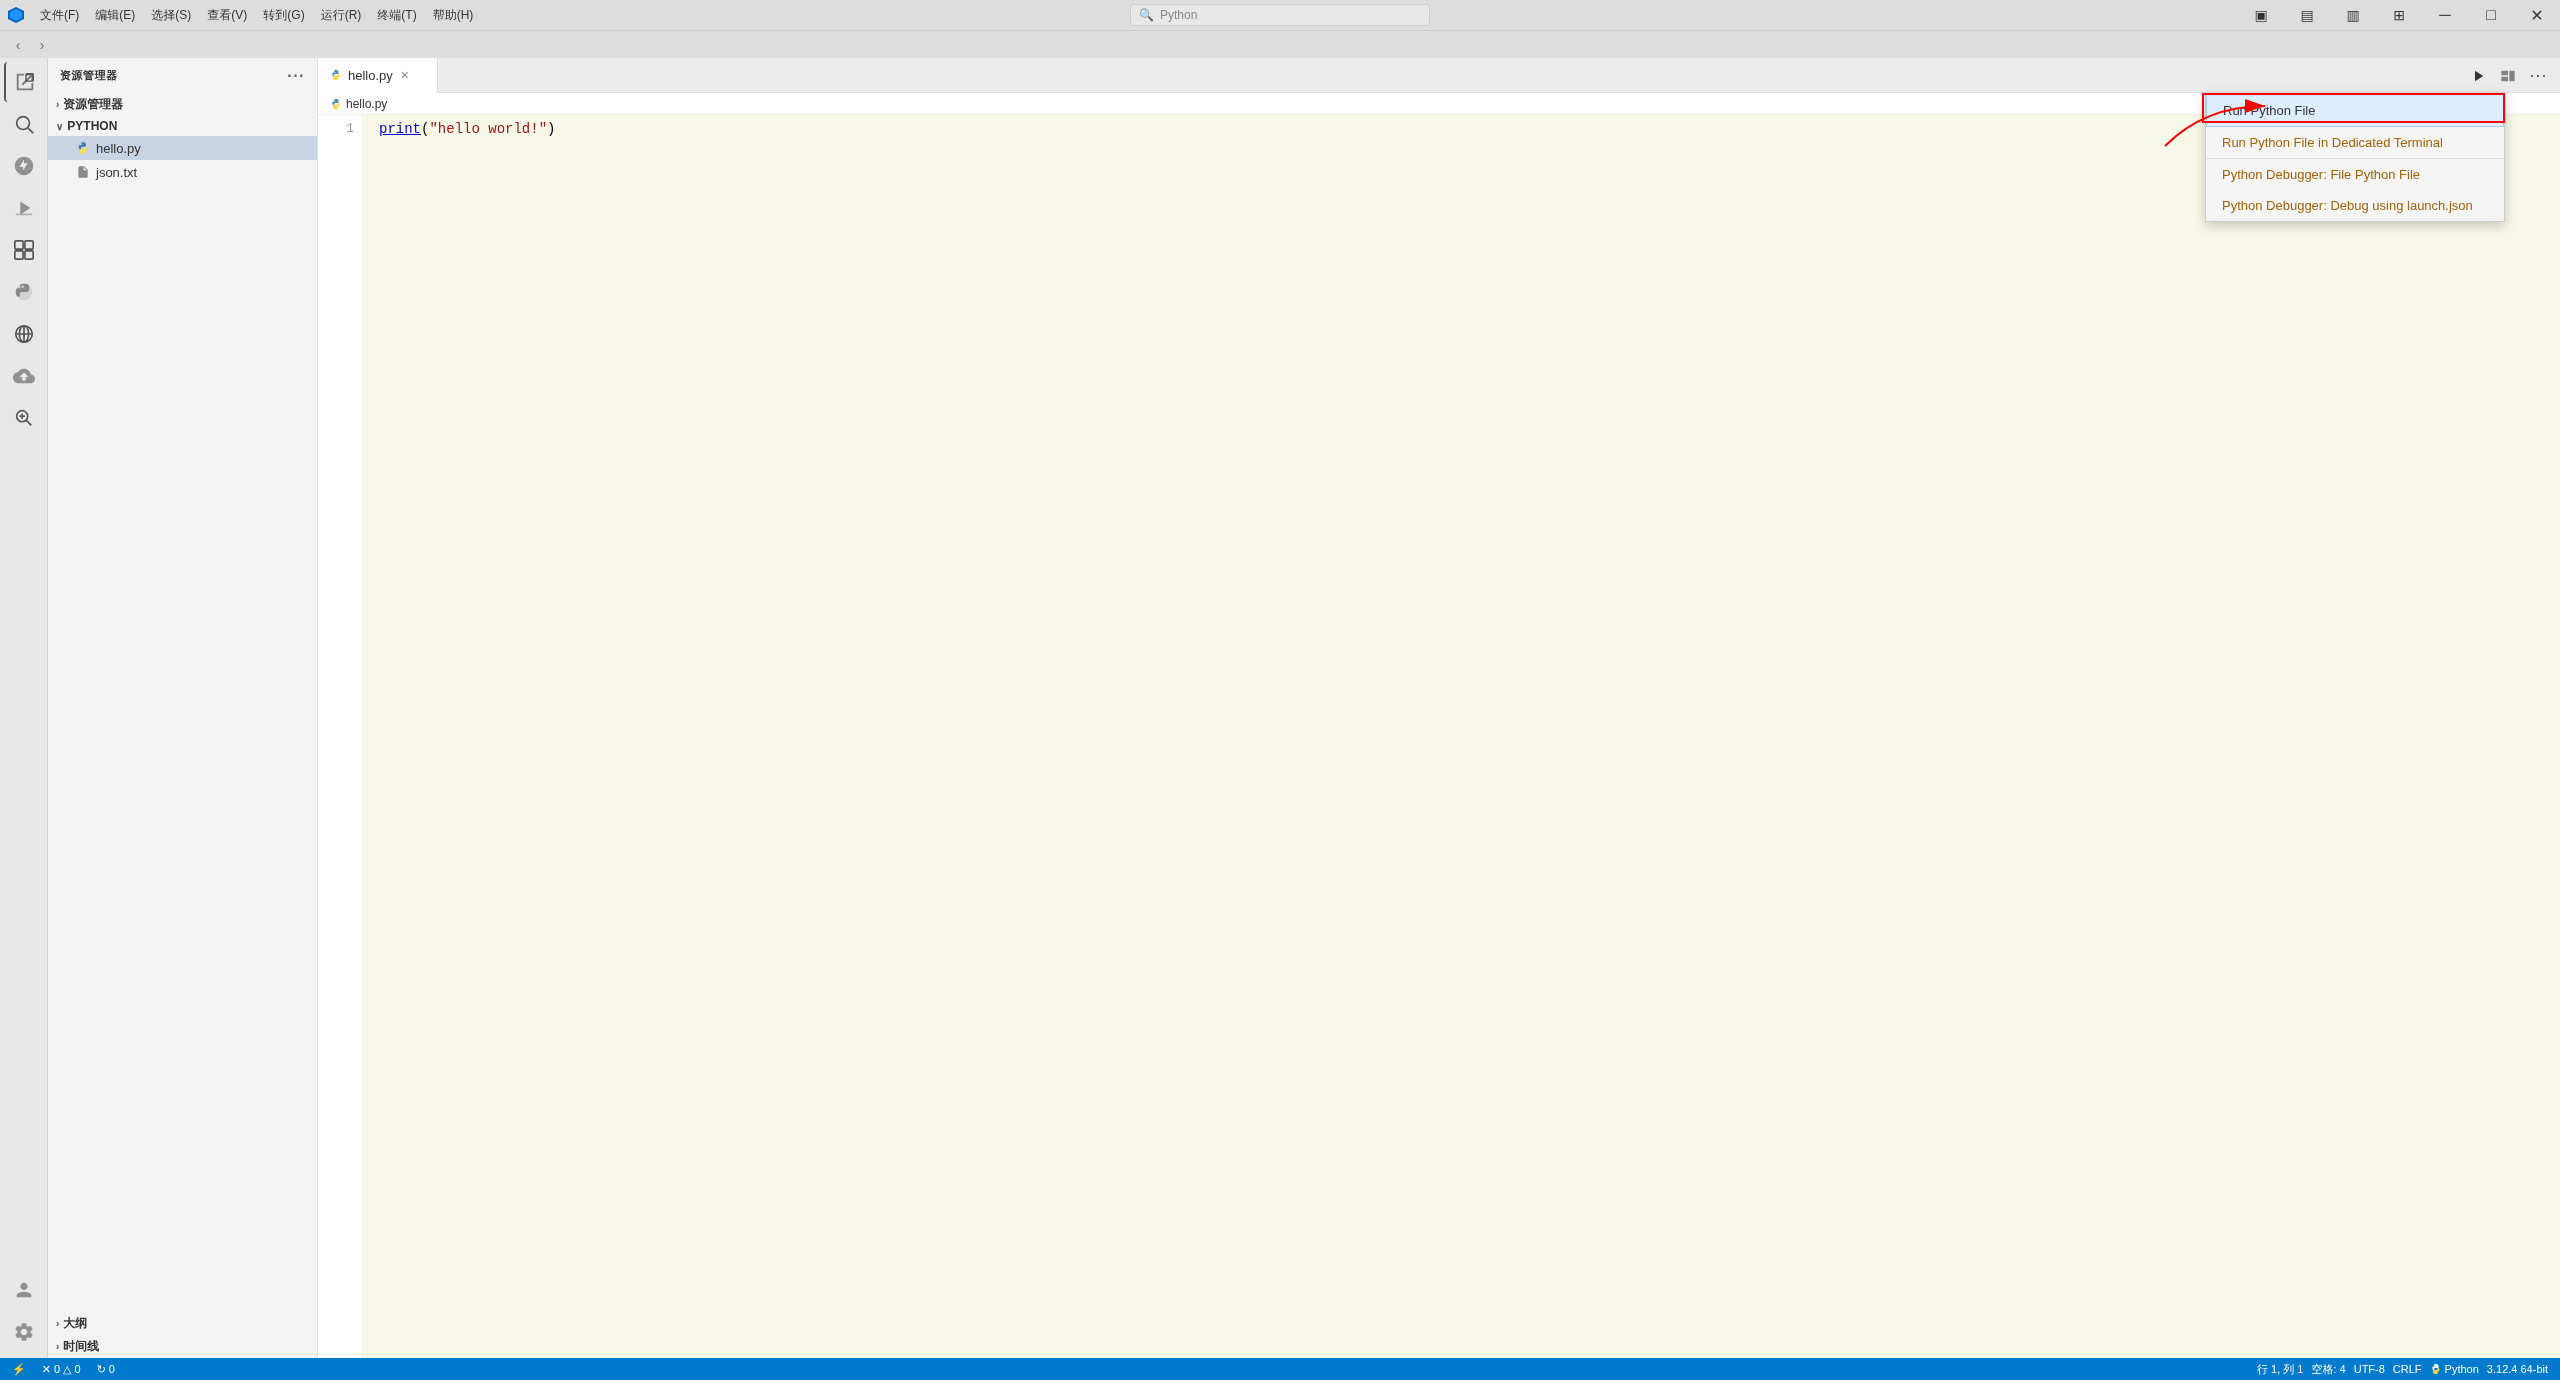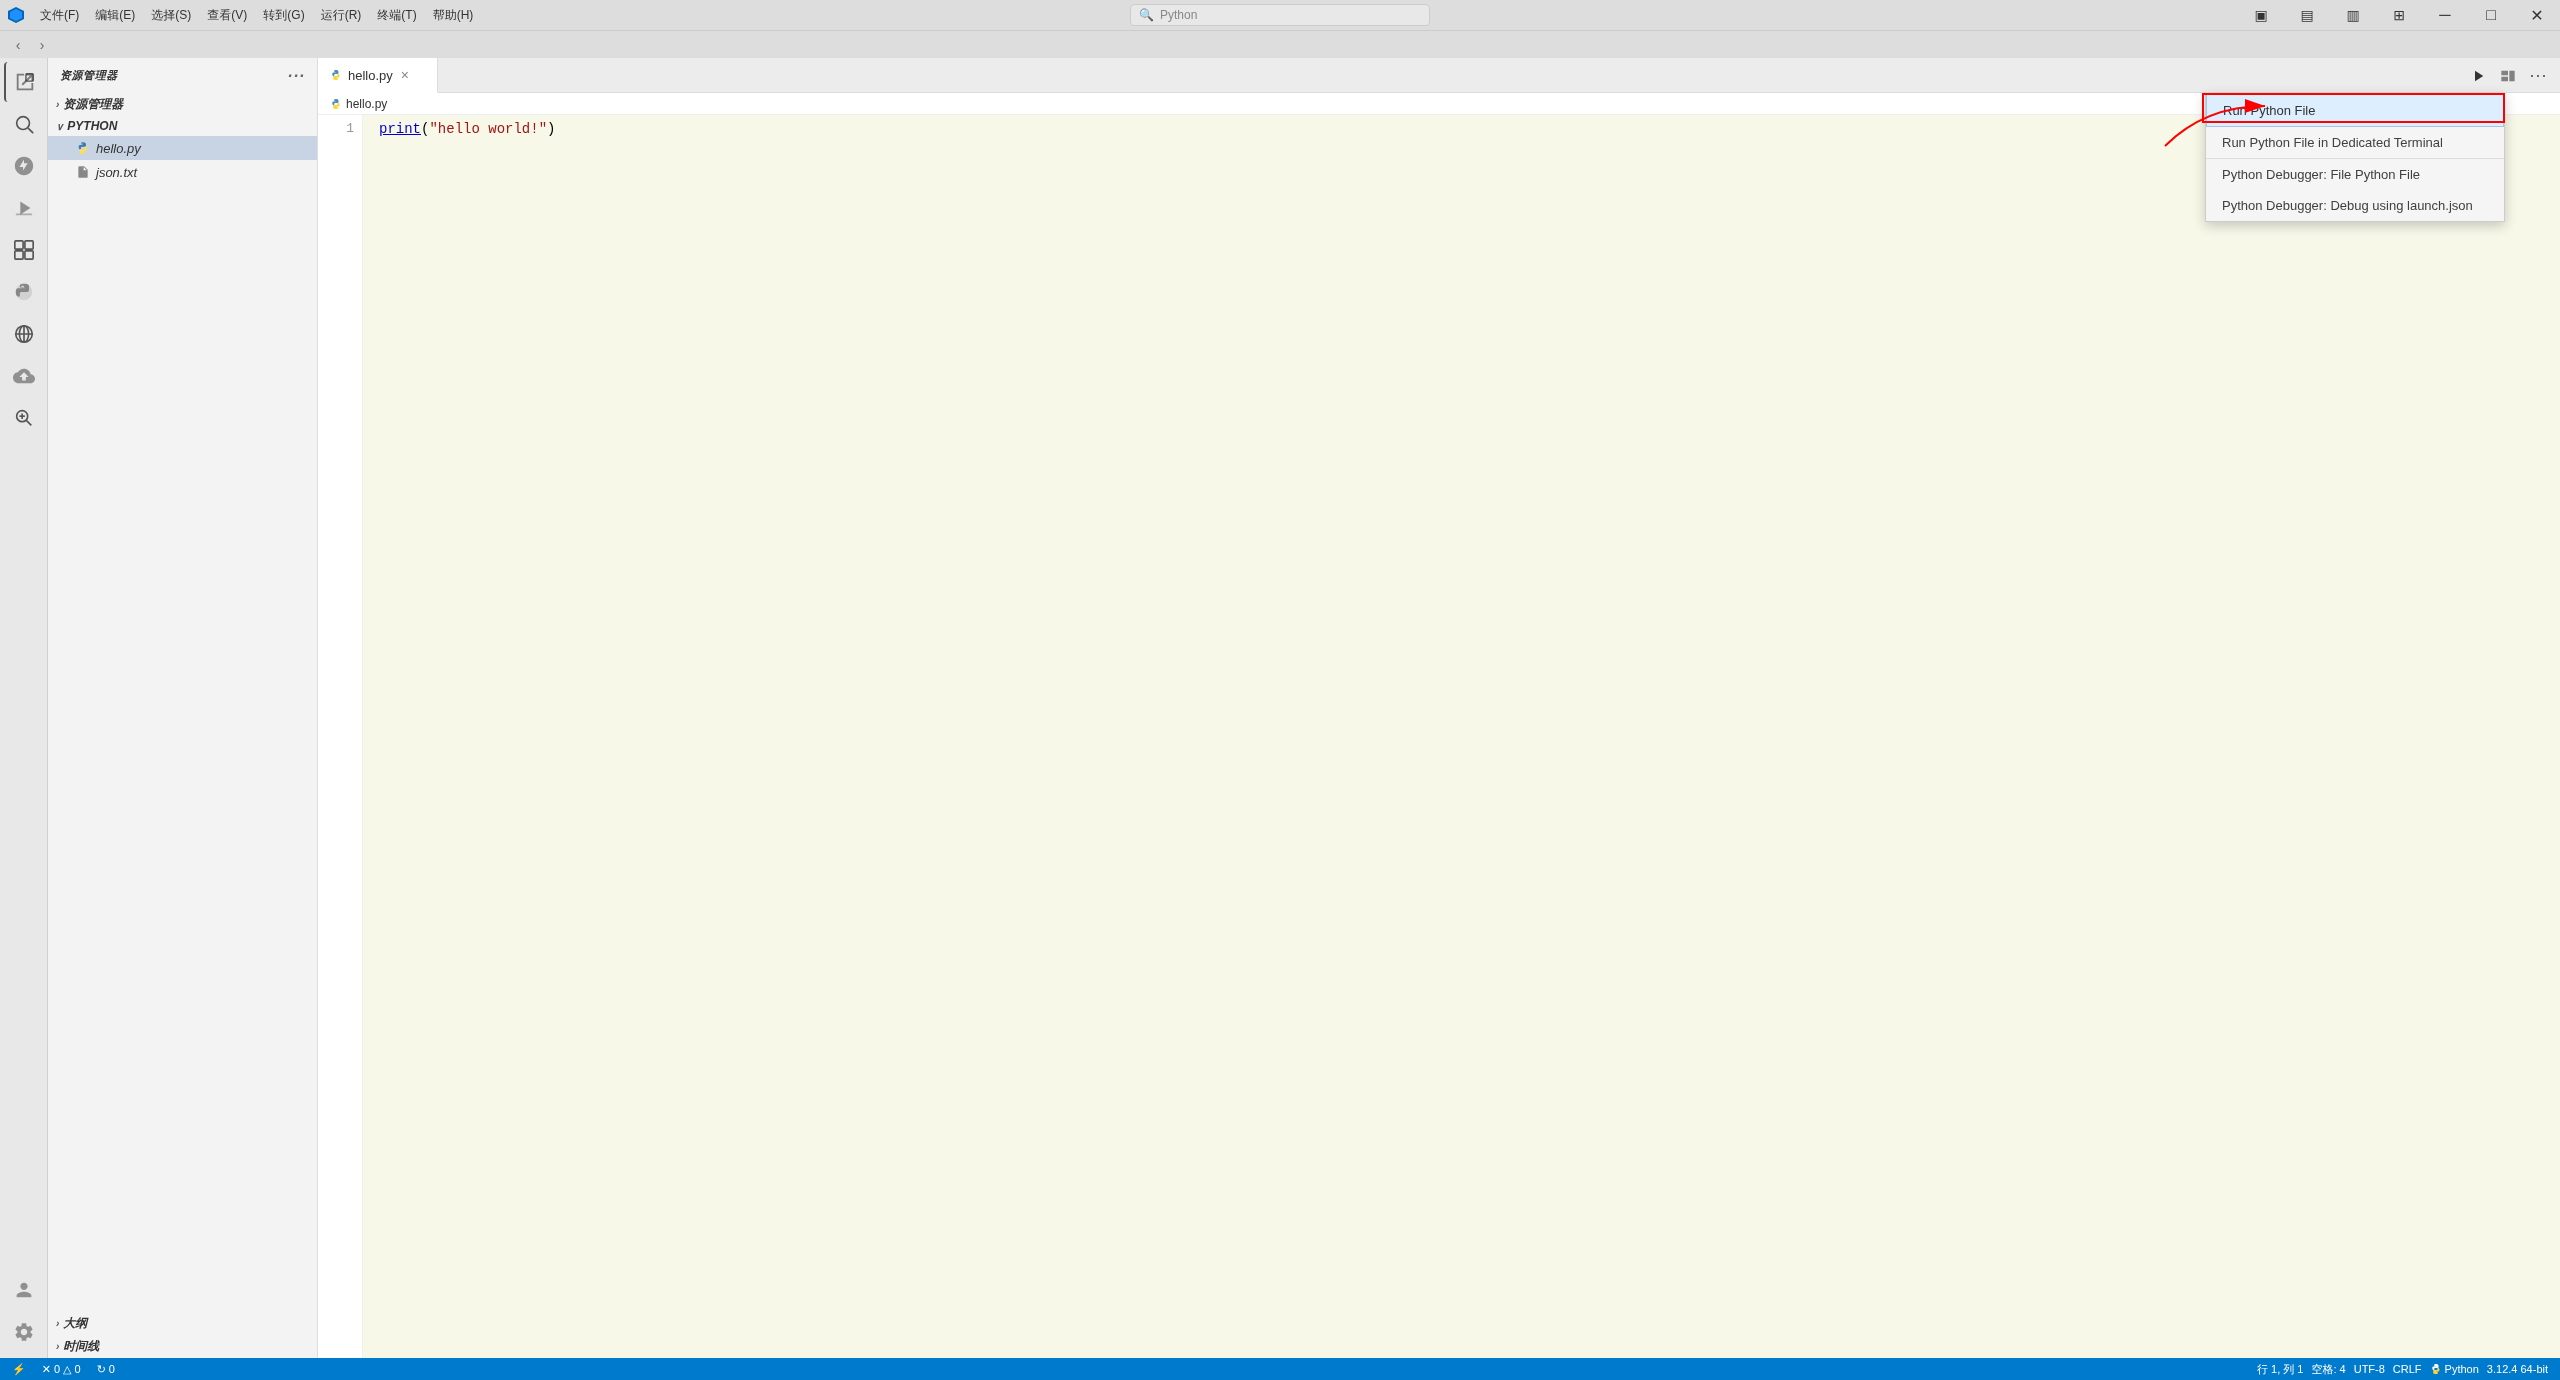--- a/index.html
+++ b/index.html
@@ -314,21 +314,21 @@
       right: 55px;
       background: #f5f5f5;
       border: 1px solid #ccc;
       box-shadow: 0 4px 12px rgba(0,0,0,0.2);
       z-index: 100;
       min-width: 300px;
     }
     .dropdown-item {
       padding: 8px 16px;
       font-size: 13px;
-      color: #404040;
+      color: #a16207;
       cursor: pointer;
       display: flex;
       align-items: center;
     }
     .dropdown-item.highlighted {
       background: #dceeff;
       border: 1px solid #aac4e8;
       color: #333;
     }
     .dropdown-separator {
@@ -495,21 +495,21 @@
         </svg>
       </div>
       <div class="activity-item">
         <svg width="22" height="22" viewBox="0 0 24 24" fill="currentColor">
           <path d="M19.14 12.94c.04-.3.06-.61.06-.94 0-.32-.02-.64-.07-.94l2.03-1.58c.18-.14.23-.41.12-.61l-1.92-3.32c-.12-.22-.37-.29-.59-.22l-2.39.96c-.5-.38-1.03-.7-1.62-.94l-.36-2.54c-.04-.24-.24-.41-.48-.41h-3.84c-.24 0-.43.17-.47.41l-.36 2.54c-.59.24-1.13.57-1.62.94l-2.39-.96c-.22-.08-.47 0-.59.22L2.74 8.87c-.12.21-.08.47.12.61l2.03 1.58c-.05.3-.09.63-.09.94s.02.64.07.94l-2.03 1.58c-.18.14-.23.41-.12.61l1.92 3.32c.12.22.37.29.59.22l2.39-.96c.5.38 1.03.7 1.62.94l.36 2.54c.05.24.24.41.48.41h3.84c.24 0 .44-.17.47-.41l.36-2.54c.59-.24 1.13-.56 1.62-.94l2.39.96c.22.08.47 0 .59-.22l1.92-3.32c.12-.22.07-.47-.12-.61l-2.01-1.58zM12 15.6c-1.98 0-3.6-1.62-3.6-3.6s1.62-3.6 3.6-3.6 3.6 1.62 3.6 3.6-1.62 3.6-3.6 3.6z" opacity="0.6"></path>
         </svg>
       </div>
     </div>
   </div>
 
-  <div class="sidebar" style="position:relative;font-style:italic;">
+  <div class="sidebar" style="position:relative;">
     <div class="sidebar-header">
       <span>资源管理器</span>
       <span class="sidebar-more">···</span>
     </div>
 
     <div class="sidebar-section-header">
       <span class="chevron">›</span>
       <span>资源管理器</span>
     </div>
 

